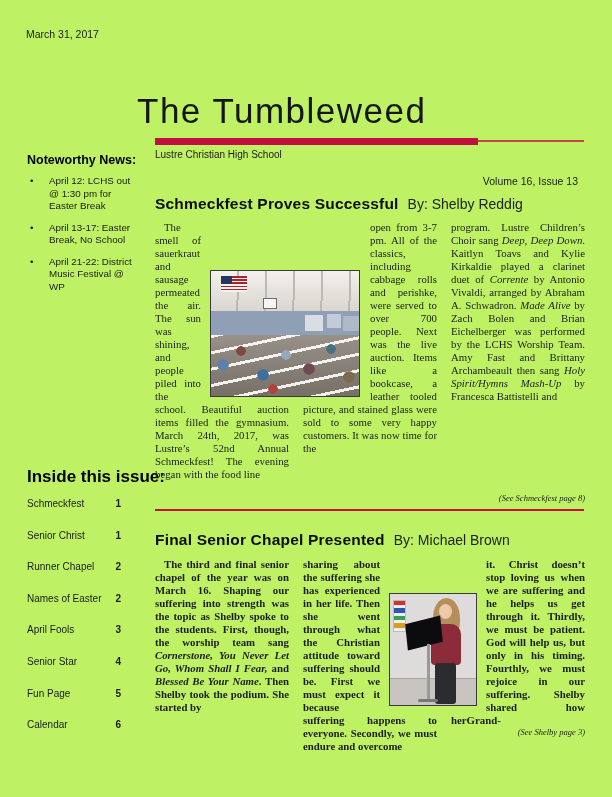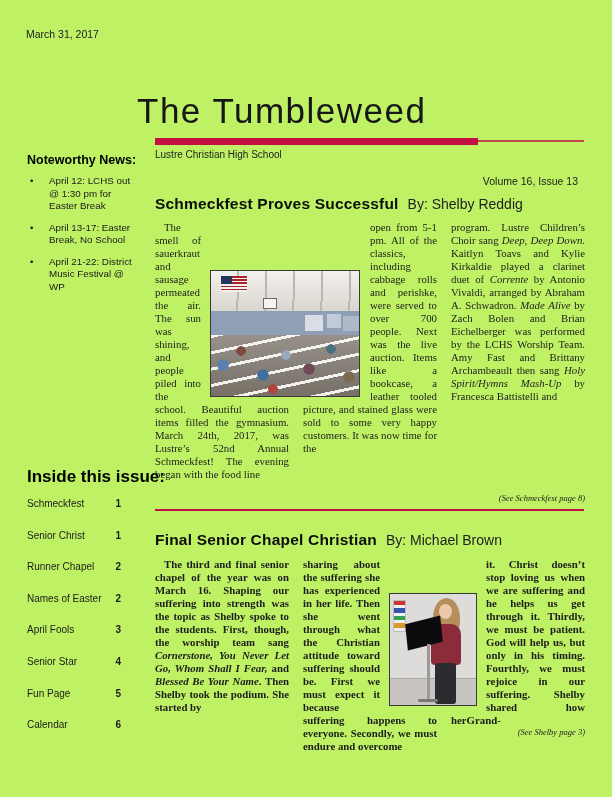--- a/index.html
+++ b/index.html
@@ -156,39 +156,39 @@
   <div class="abs headline-row h1-row">
     <span class="headline">Schmeckfest Proves Successful</span>
     <span class="byline">By: Shelby Reddig</span>
   </div>
   <div class="abs art-col c1 a1 indent">
     <div class="sp sp-r a1c1-sp"></div>
     <span>The smell of sauerkraut and sausage permeated the air. The sun was shining, and people piled into the school. Beautiful auction items filled the gymnasium. March 24th, 2017, was Lustre’s 52nd Annual Schmeckfest! The evening began with the food line</span>
   </div>
   <div class="abs art-col c2 a1">
     <div class="sp sp-l a1c2-sp"></div>
-    <span>open from 5-1 pm. All of the classics, including cabbage rolls and perishke, were served to over 700 people. Next was the live auction. Items like a bookcase, a leather tooled picture, and stained glass were sold to some very happy customers. It was now time for the</span>
+    <span>open from 3-7 pm. All of the classics, including cabbage rolls and perishke, were served to over 700 people. Next was the live auction. Items like a bookcase, a leather tooled picture, and stained glass were sold to some very happy customers. It was now time for the</span>
   </div>
   <div class="abs art-col c3 a1">
     <span><span>program. Lustre Children’s Choir sang </span><span style="font-style: italic;">Deep, Deep Down</span><span>. Kaitlyn Toavs and Kylie Kirkaldie played a clarinet duet of </span><span style="font-style: italic;">Corrente</span><span> by Antonio Vivaldi, arranged by Abraham A. Schwadron. </span><span style="font-style: italic;">Made Alive</span><span> by Zach Bolen and Brian Eichelberger was performed by the LCHS Worship Team. Amy Fast and Brittany Archambeault then sang </span><span style="font-style: italic;">Holy Spirit/Hymns Mash-Up</span><span> by Francesca Battistelli and</span></span>
   </div>
   <div class="abs seeref see1">(See Schmeckfest page 8)</div>
 
   <div class="abs photo photo1">
     <div class="p1-ceiling"></div>
     <div class="p1-flag"></div>
     <div class="p1-board"></div>
     <div class="p1-wall"></div>
     <div class="p1-crowd"></div>
   </div>
 
   <div class="abs divider"></div>
 
   <div class="abs headline-row h2-row">
-    <span class="headline">Final Senior Chapel Christian</span>
+    <span class="headline">Final Senior Chapel Presented</span>
     <span class="byline">By: Michael Brown</span>
   </div>
   <div class="abs art-col c1 a2 indent">
     <span><span>The third and final senior chapel of the year was on March 16. Shaping our suffering into strength was the topic as Shelby spoke to the students. First, though, the worship team sang </span><span style="font-style: italic;">Cornerstone, You Never Let Go, Whom Shall I Fear,</span><span> and </span><span style="font-style: italic;">Blessed Be Your Name</span><span>. Then Shelby took the podium. She started by</span></span>
   </div>
   <div class="abs art-col c3 a2">
     <div class="sp sp-l a2c3-sp"></div>
     <span>it. Christ doesn’t stop loving us when we are suffering and he helps us get through it. Thirdly, we must be patient. God will help us, but only in his timing. Fourthly, we must rejoice in our suffering. Shelby shared how herGrand-</span>
   </div>
   <div class="abs art-col c2 a2">

